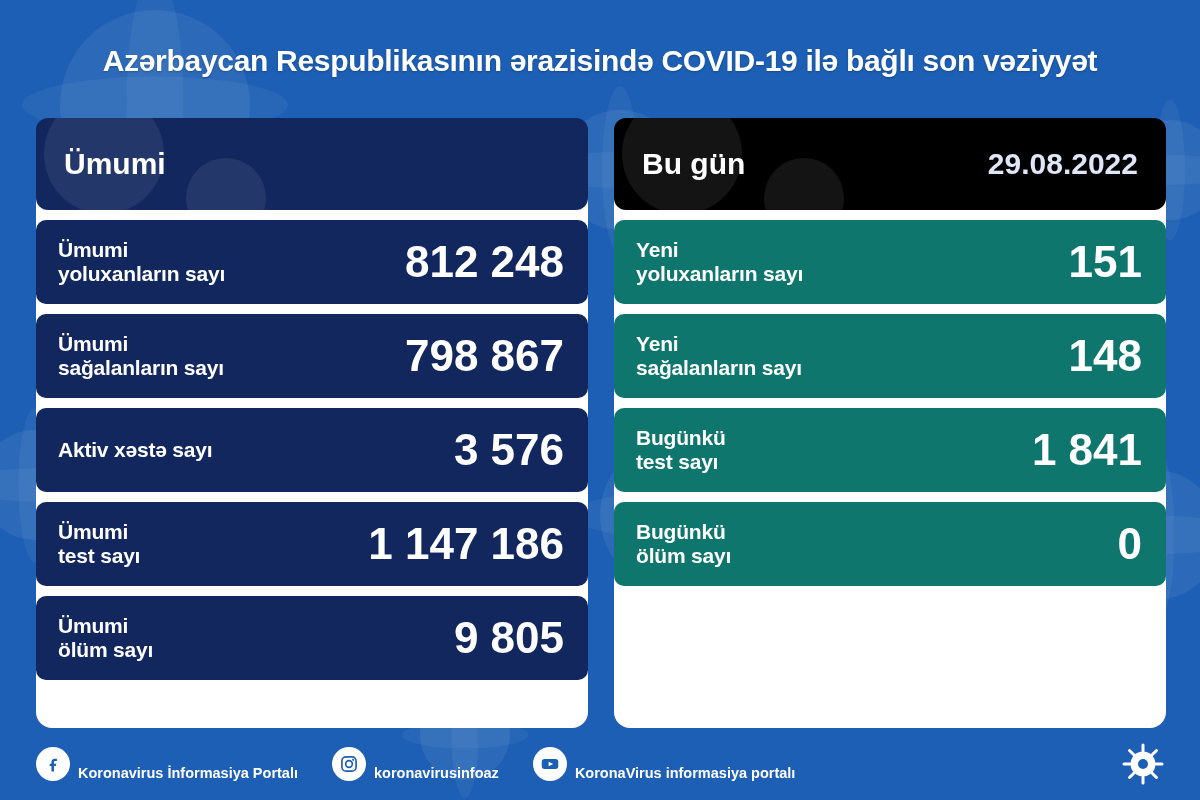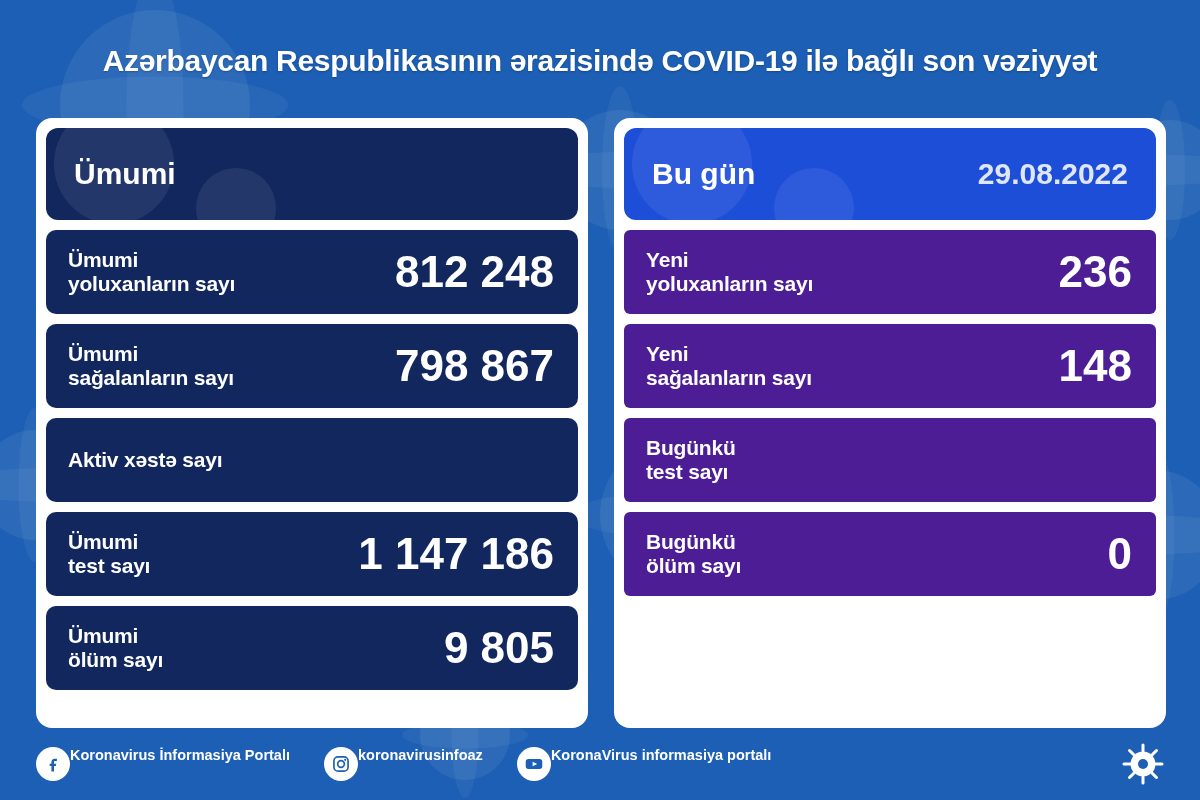--- a/index.html
+++ b/index.html
@@ -54,38 +54,37 @@
     font-weight: bold;
     letter-spacing: -0.3px;
     text-shadow: 0 1px 2px rgba(0,0,0,0.25);
   }
 
   
   .panel {
     position: absolute;
     background: #ffffff;
     border-radius: 16px;
-    padding: 10px;
   }
   .panel-left  { left: 36px;  top: 118px; width: 552px; height: 610px; }
   .panel-right { left: 614px; top: 118px; width: 552px; height: 610px; }
 
   .panel-head {
     height: 92px;
     border-radius: 12px;
     display: flex;
     align-items: center;
     justify-content: space-between;
     padding: 0 28px;
     color: #ffffff;
     overflow: hidden;
     position: relative;
   }
   .panel-left .panel-head  { background: #11275e; }
-  .panel-right .panel-head { background: #1d4ed8; gap: 28px; }
+  .panel-right .panel-head { background: #000000; gap: 28px; }
 
   .panel-head .head-label {
     font-size: 30px;
     font-weight: bold;
   }
   .panel-head .head-date {
     font-size: 30px;
     font-weight: bold;
     color: #dfe6f7;
   }
@@ -102,21 +101,21 @@
     border-radius: 10px;
     height: 84px;
     margin-bottom: 10px;
     display: flex;
     align-items: center;
     justify-content: space-between;
     padding: 0 24px 0 22px;
     color: #ffffff;
   }
   .panel-left .row  { background: #11275e; }
-  .panel-right .row { background: #4c1d95; border-radius: 6px; }
+  .panel-right .row { background: #0f766e; }
 
   .row .label {
     font-size: 21px;
     font-weight: bold;
     line-height: 1.12;
     letter-spacing: -0.2px;
     max-width: 55%;
   }
   .row .value {
     font-size: 44px;
@@ -132,22 +131,22 @@
     position: absolute;
     left: 0; right: 0; bottom: 0;
     height: 72px;
     display: flex;
     align-items: center;
     padding: 0 36px;
     gap: 0;
   }
   .social {
     display: flex;
-    align-items: flex-start;
-    gap: 0;
+    align-items: flex-end;
+    gap: 8px;
     margin-right: 34px;
   }
   .social .txt {
     color: #ffffff;
     font-size: 14.5px;
     font-weight: bold;
     white-space: nowrap;
   }
   .sicon {
     width: 34px; height: 34px;
@@ -217,20 +216,21 @@
         <div>Ümumi</div>
         <div>sağalanların sayı</div>
       </div>
       <div class="value">798 867</div>
     </div>
 
     <div class="row single">
       <div class="label">
         <div>Aktiv xəstə sayı</div>
       </div>
+      <div class="value">3 576</div>
     </div>
 
     <div class="row">
       <div class="label">
         <div>Ümumi</div>
         <div>test sayı</div>
       </div>
       <div class="value">1 147 186</div>
     </div>
 
@@ -252,36 +252,37 @@
     <span class="head-label">Bu gün</span>
     <span class="head-date">29.08.2022</span>
   </div>
   <div class="rows">
 
     <div class="row">
       <div class="label">
         <div>Yeni</div>
         <div>yoluxanların sayı</div>
       </div>
-      <div class="value">236</div>
+      <div class="value">151</div>
     </div>
 
     <div class="row">
       <div class="label">
         <div>Yeni</div>
         <div>sağalanların sayı</div>
       </div>
       <div class="value">148</div>
     </div>
 
     <div class="row">
       <div class="label">
         <div>Bugünkü</div>
         <div>test sayı</div>
       </div>
+      <div class="value">1 841</div>
     </div>
 
     <div class="row">
       <div class="label">
         <div>Bugünkü</div>
         <div>ölüm sayı</div>
       </div>
       <div class="value">0</div>
     </div>
 

